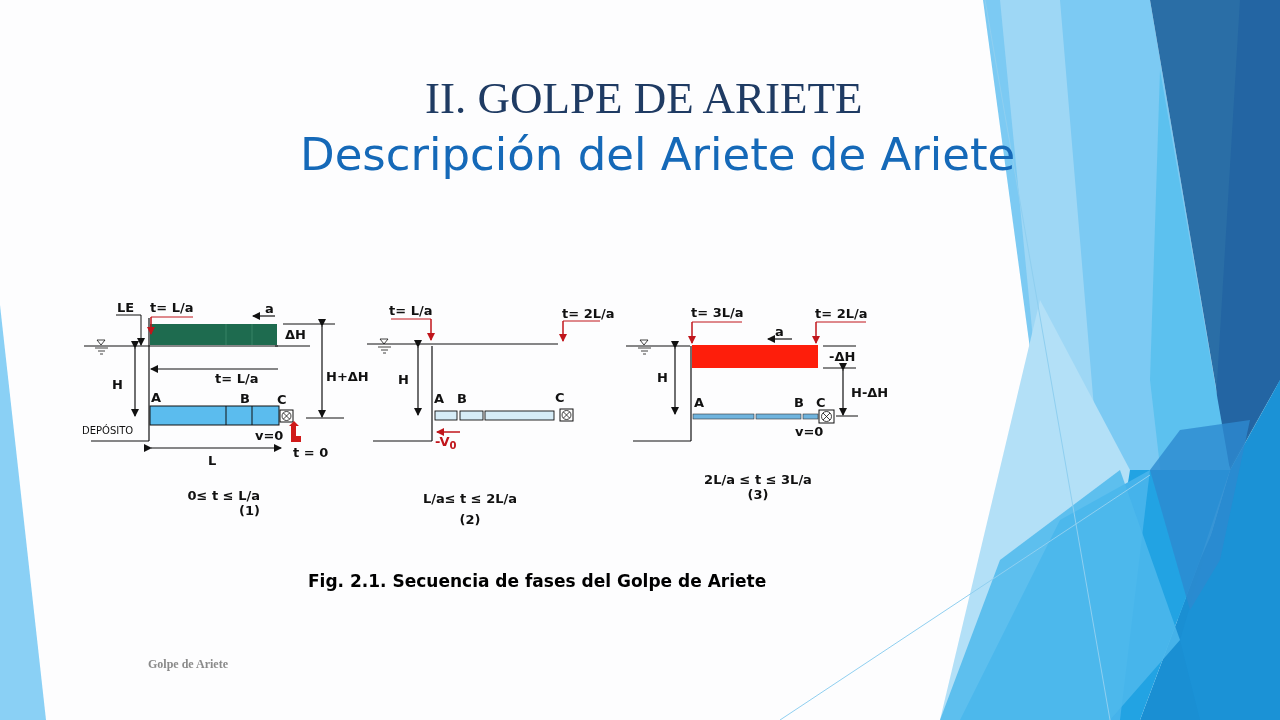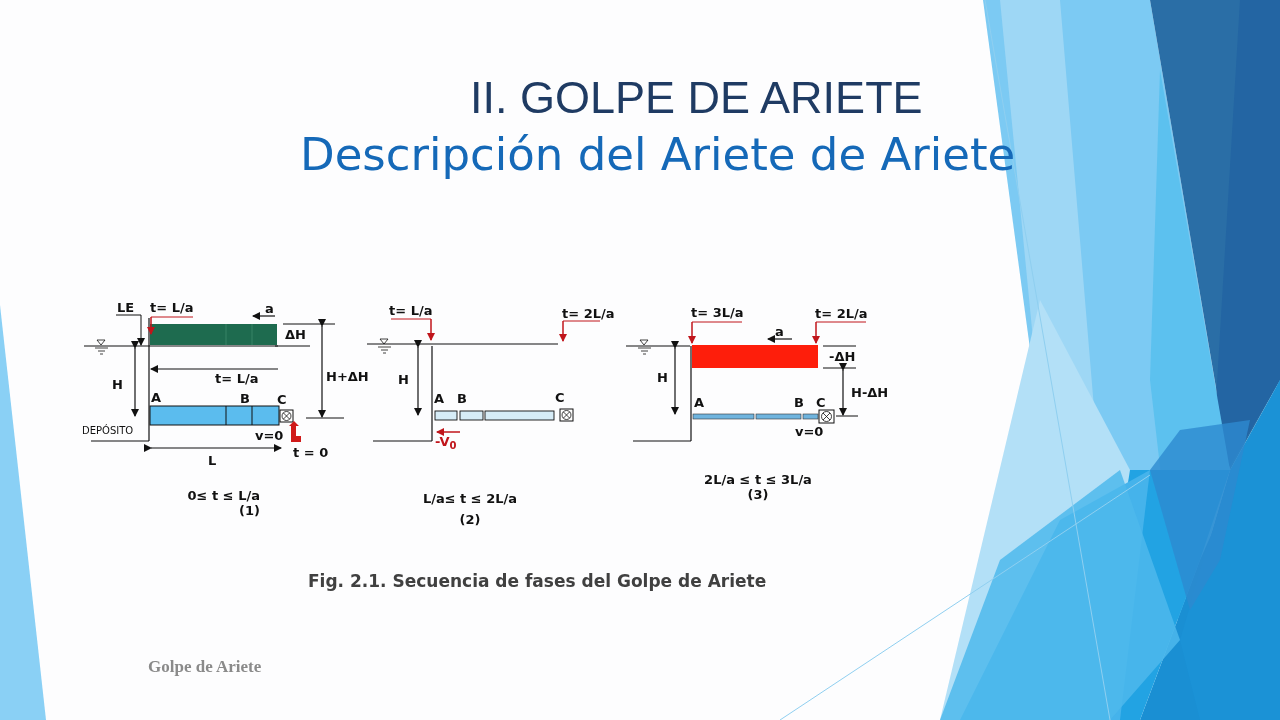--- a/index.html
+++ b/index.html
@@ -1,25 +1,25 @@
 <!DOCTYPE html>
 <html><head>
 <meta charset="utf-8">
 <style>
   html, body { margin:0; padding:0; }
   body { width:1280px; height:720px; overflow:hidden; background:#fdfdfe; position:relative; font-family:"DejaVu Sans", sans-serif; }
   #bg { position:absolute; left:0; top:0; width:1280px; height:720px; }
   .title1 { position:absolute; left:0; width:1280px; top:72px; text-align:center; padding-left:0; }
-  .title1 span { position:absolute; left:425px; top:0; font-family:Liberation Sans, sans-serif; font-size:45px; color:#1f3b63; letter-spacing:0px; white-space:nowrap;margin-left:45px; }
+  .title1 span { position:absolute; left:425px; top:0; font-family:Liberation Serif, serif; font-size:45px; color:#1f3b63; letter-spacing:0px; white-space:nowrap; }
   .title2 { position:absolute; left:300px; top:128px; font-family:"DejaVu Sans", sans-serif; font-size:45px; color:#1569b8; white-space:nowrap; }
   #fig { position:absolute; left:0; top:0; width:1280px; height:720px; }
   .lbl { font-family:"DejaVu Sans", sans-serif; font-weight:bold; font-size:13px; fill:#111; }
   .lbl-sm { font-family:"DejaVu Sans", sans-serif; font-size:10px; fill:#111; }
-  .caption { position:absolute; left:308px; top:571px; font-family:"DejaVu Sans", sans-serif; font-weight:bold; font-size:17px; color:#404040; white-space:nowrap; }
-  .footer { position:absolute; left:148px; top:657px; font-family:"Liberation Serif", serif; font-weight:bold; font-size:17px; color:#8a8a8a; white-space:nowrap; }
+  .caption { position:absolute; left:308px; top:571px; font-family:"DejaVu Sans", sans-serif; font-weight:bold; font-size:17px; color:#000000; white-space:nowrap; }
+  .footer { position:absolute; left:148px; top:657px; font-family:"Liberation Serif", serif; font-weight:bold; font-size:12px; color:#8a8a8a; white-space:nowrap; }
   .phase { position:absolute; font-family:"DejaVu Sans", sans-serif; font-weight:bold; font-size:13px; color:#111; text-align:center; white-space:nowrap; line-height:15px; }
 </style>
 </head>
 <body>
 
 <svg id="bg" viewBox="0 0 1280 720" xmlns="http://www.w3.org/2000/svg">
 
   <polygon points="0,305 46,720 0,720" fill="#8ad0f5"></polygon>
 
   <polygon points="983,0 1150,0 1230,470 1130,720 1080,720" fill="#7ccaf3"></polygon>

